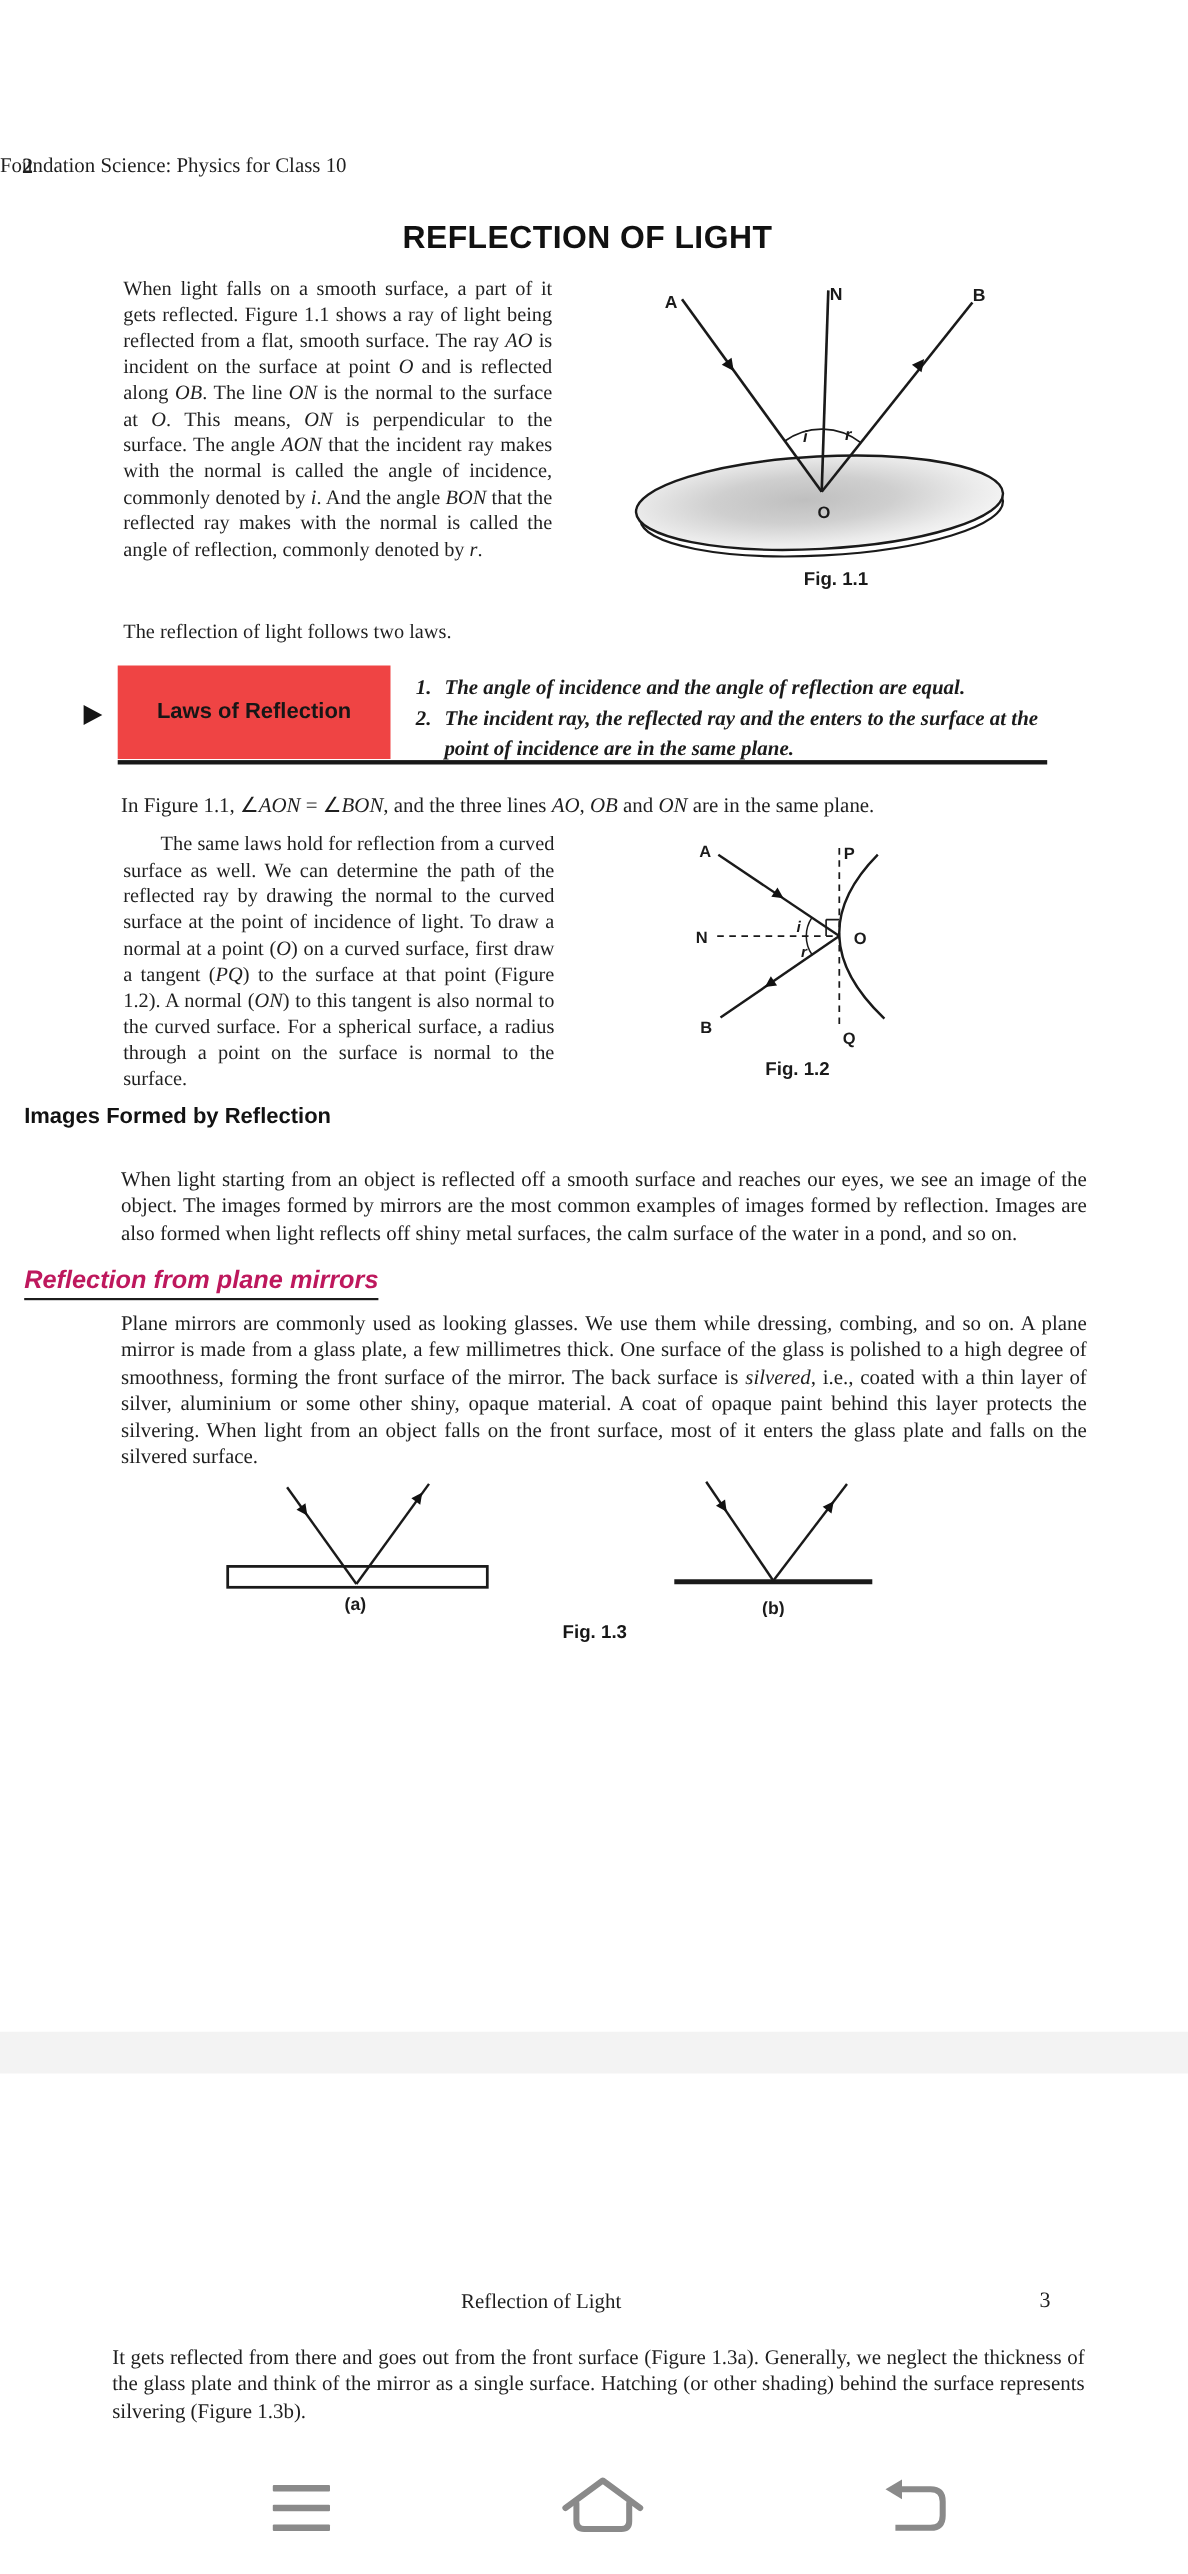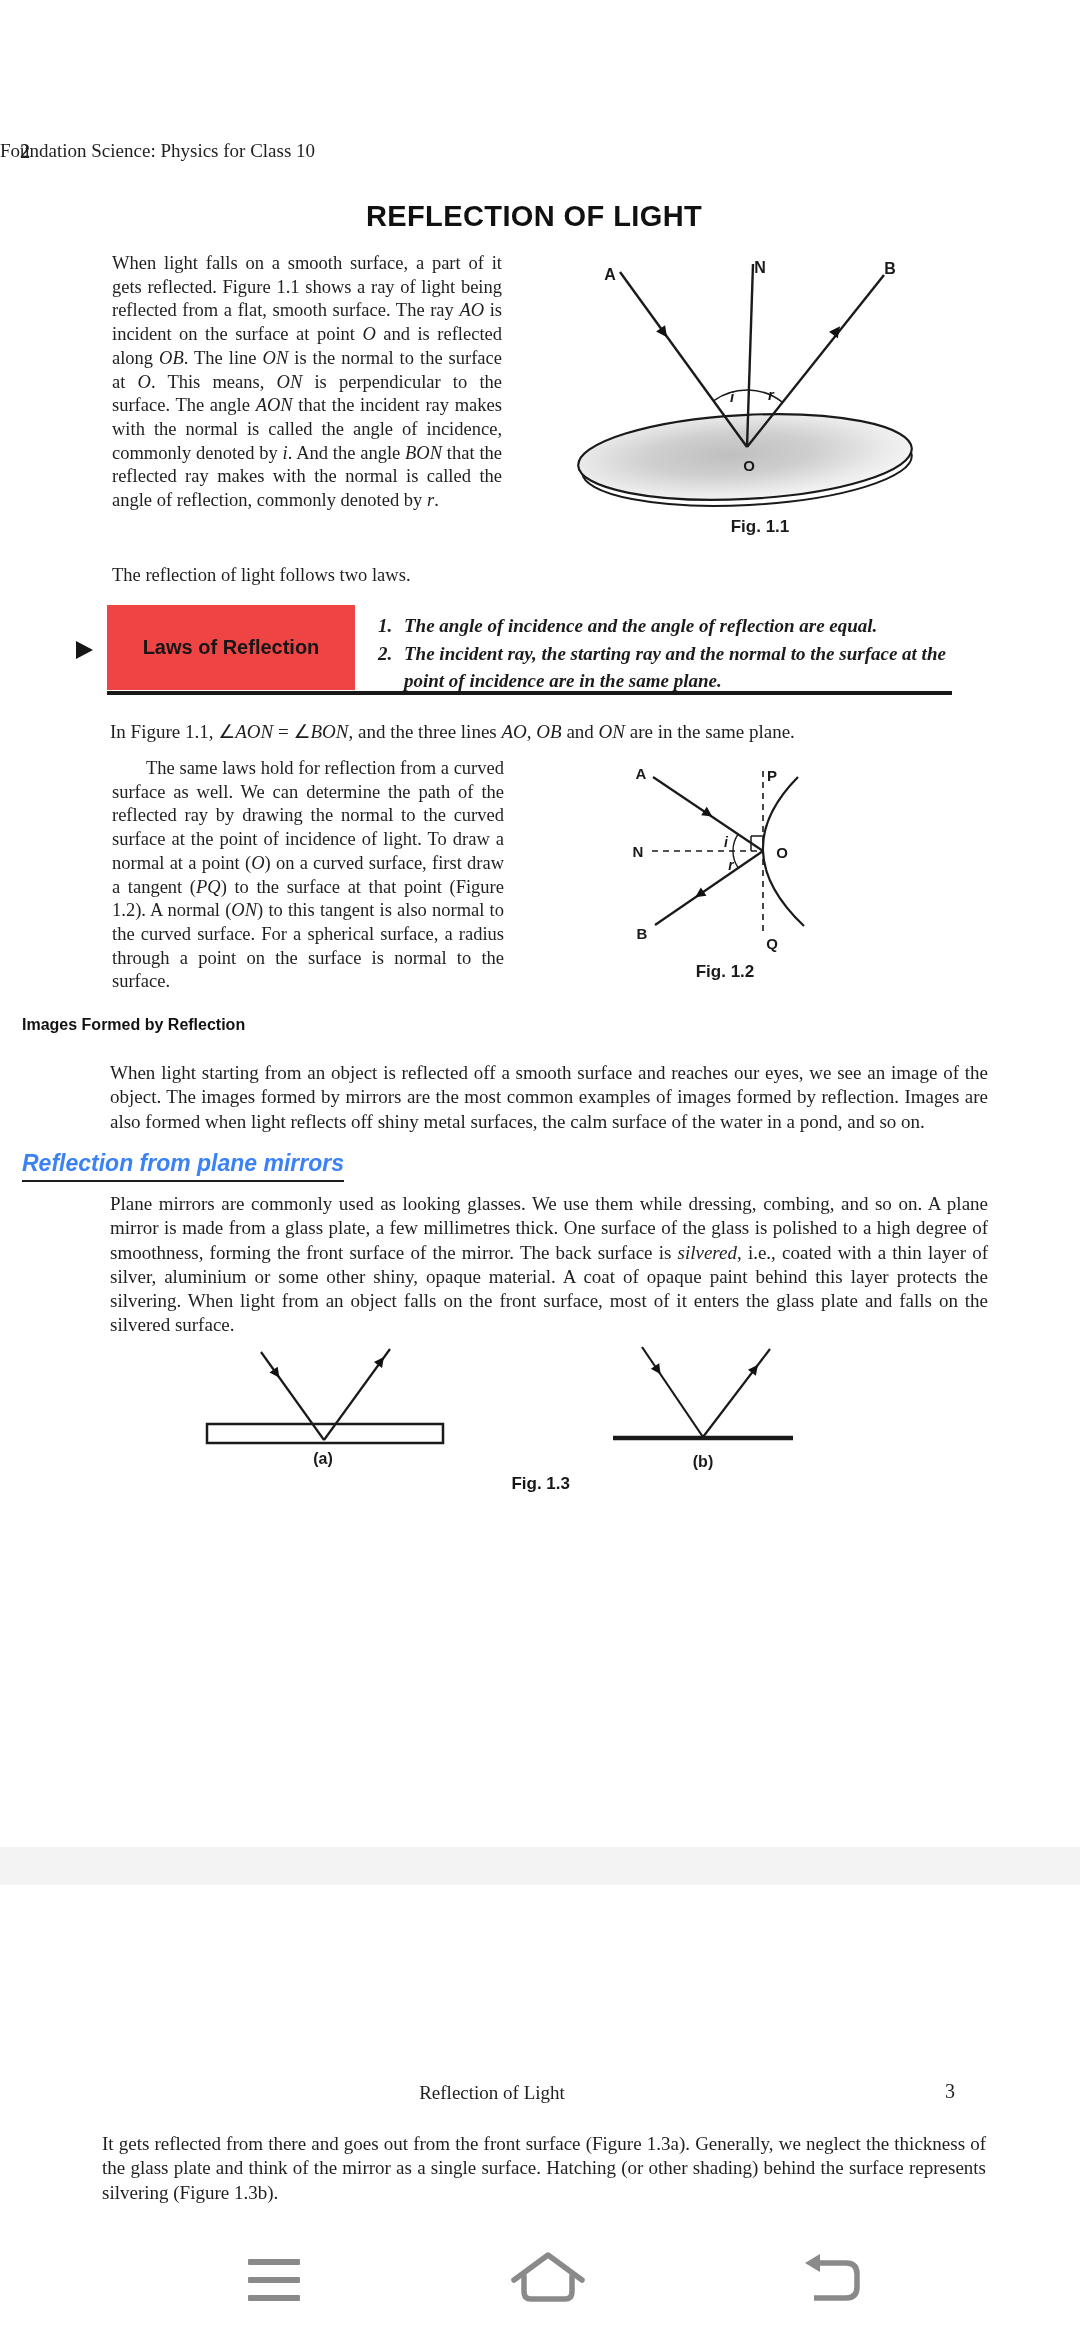--- a/index.html
+++ b/index.html
@@ -26,24 +26,24 @@
   .law-row{display:flex;}
   .law-num{width:26px;flex:none;}
   .law-text{width:548px;}
   #thick-rule{left:107px;top:691px;width:845px;height:4px;background:#181818;}
   
   #para2{left:110px;top:720px;width:884px;font-size:19px;}
   #para3{left:112px;top:757px;width:392px;font-size:18.5px;line-height:23.7px;
          text-align:justify;text-indent:34px;}
   
   #h-images{left:22px;top:1004px;font-family:"Liberation Sans",sans-serif;
-            font-weight:bold;font-size:16px;color:#121212;margin-top:12px;}
+            font-weight:bold;font-size:20px;color:#121212;}
   #para4{left:110px;top:1046px;width:878px;font-size:19px;line-height:24.3px;text-align:justify;margin-top:15px;}
   #h-plane{left:22px;top:1150px;font-family:"Liberation Sans",sans-serif;font-weight:bold;
-           font-style:italic;font-size:23px;color:#3b82f6;border-bottom:2.5px solid #1c1c1c;
+           font-style:italic;font-size:23px;color:#be185d;border-bottom:2.5px solid #1c1c1c;
            padding-bottom:3px;}
   #para5{left:110px;top:1192px;width:878px;font-size:19px;line-height:24.3px;text-align:justify;}
   
   .figcap{font-family:"Liberation Sans",sans-serif;font-weight:bold;font-size:17px;color:#161616;}
   #fig3-caption{left:440px;top:1474px;width:130px;text-align:right;}
   svg text{font-family:"Liberation Sans",sans-serif;font-weight:bold;fill:#1a1a1a;}
   
   #page-divider{left:0;top:1847px;width:1080px;height:38px;background:#f3f3f3;}
   
   #p3-header{left:0;top:2082px;width:984px;text-align:center;font-size:19px;}
@@ -104,21 +104,21 @@
   <div class="abs" id="laws-box">
     <span class="lbl">Laws of Reflection</span>
   </div>
   <div class="abs" id="laws-list">
     <div class="law-row">
       <span class="law-num">1.</span>
       <span class="law-text">The angle of incidence and the angle of reflection are equal.</span>
     </div>
     <div class="law-row">
       <span class="law-num">2.</span>
-      <span class="law-text">The incident ray, the starting ray and the normal to the surface at the point of incidence are in the same plane.</span>
+      <span class="law-text">The incident ray, the reflected ray and the enters to the surface at the point of incidence are in the same plane.</span>
     </div>
   </div>
   <div class="abs" id="thick-rule"></div>
 
   <div class="abs" id="para2">In Figure 1.1, ∠<i>AON</i> = ∠<i>BON</i>, and the three lines <i>AO</i>, <i>OB</i> and <i>ON</i> are in the same plane.</div>
   <div class="abs" id="para3">The same laws hold for reflection from a curved surface as well. We can determine the path of the reflected ray by drawing the normal to the curved surface at the point of incidence of light. To draw a normal at a point (<i>O</i>) on a curved surface, first draw a tangent (<i>PQ</i>) to the surface at that point (Figure 1.2). A normal (<i>ON</i>) to this tangent is also normal to the curved surface. For a spherical surface, a radius through a point on the surface is normal to the surface.</div>
 
   <svg class="abs" style="left:600px;top:765px;" width="230" height="225" viewBox="0 0 230 225">
 
     <line x1="163" y1="6" x2="163" y2="170" stroke="#1a1a1a" stroke-width="1.6" stroke-dasharray="6 5"></line>

